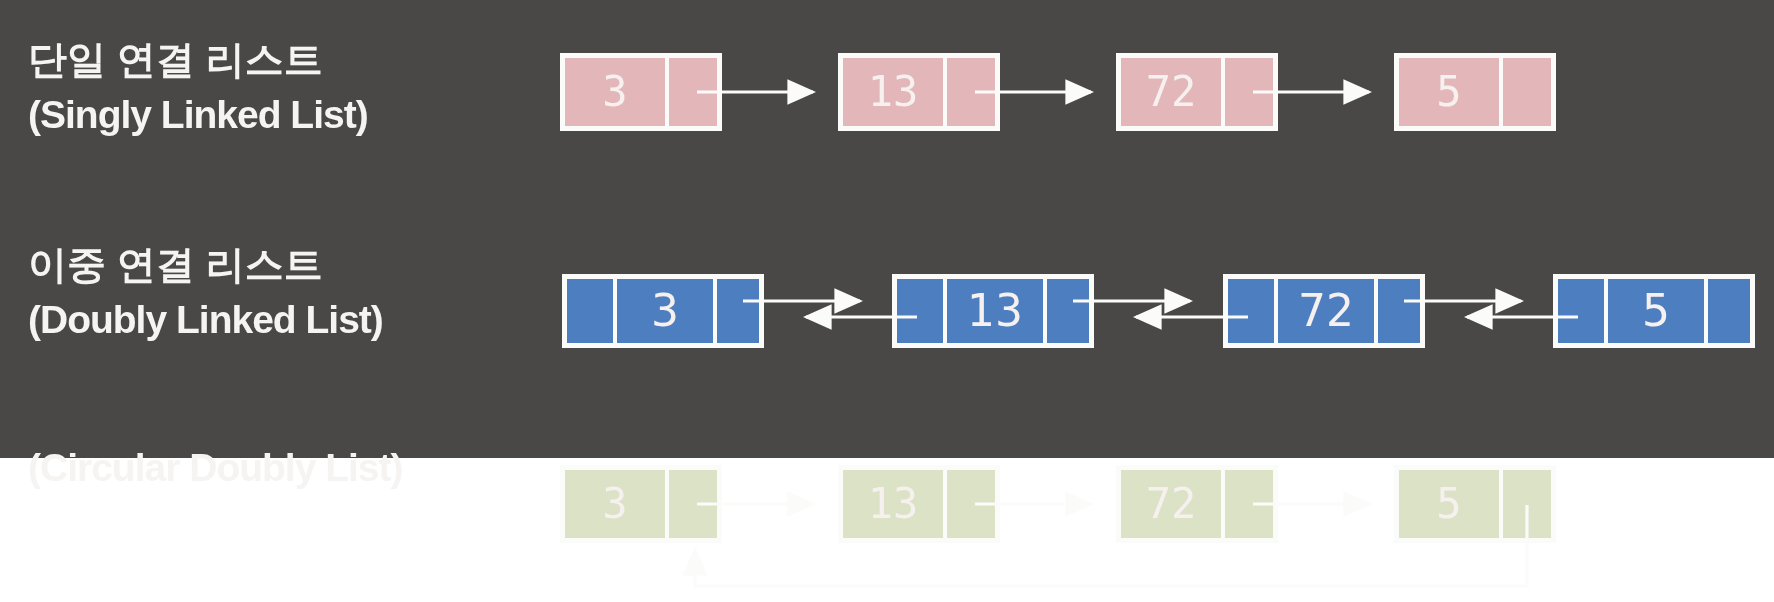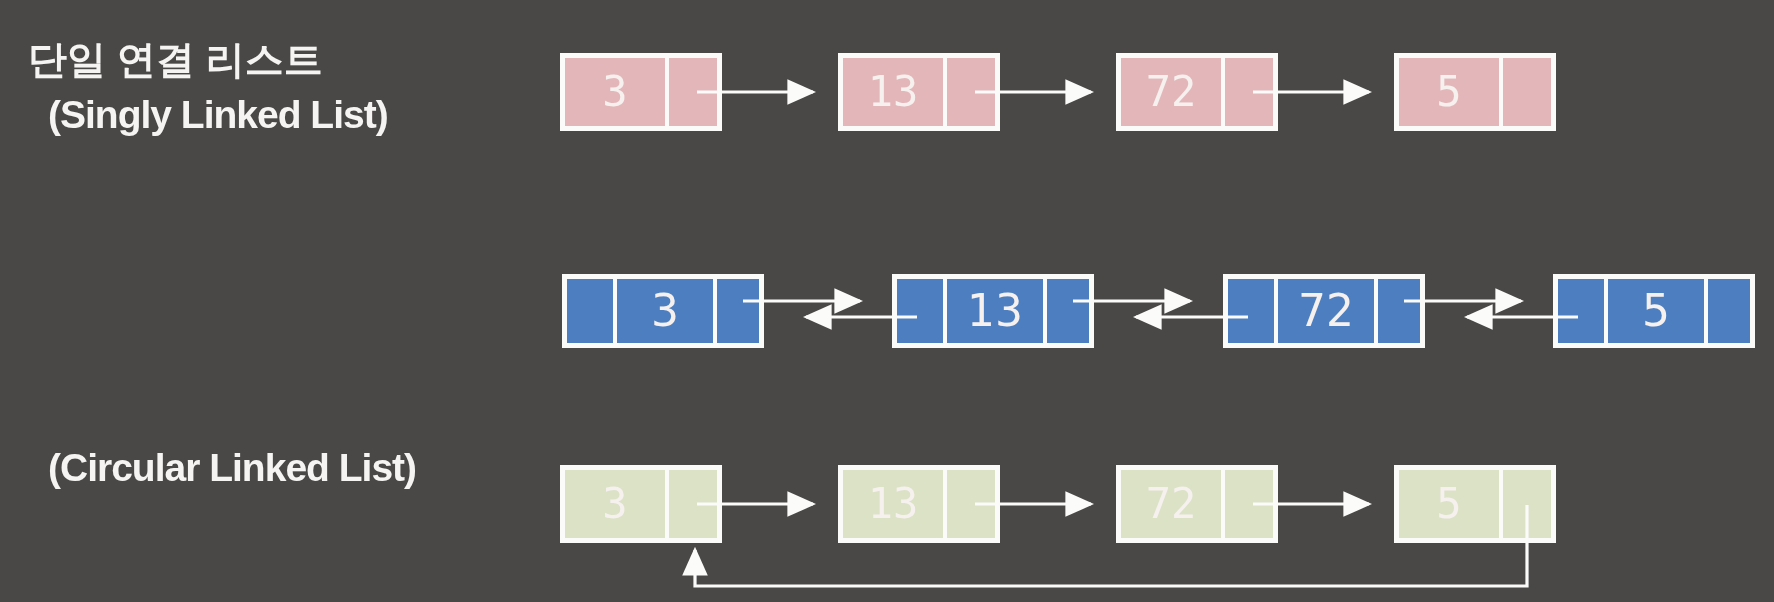--- a/index.html
+++ b/index.html
@@ -6,35 +6,35 @@
     margin: 0;
     padding: 0;
     width: 1774px;
     height: 602px;
     overflow: hidden;
     font-family: "Liberation Sans", sans-serif;
   }
   .canvas {
     position: relative;
     width: 1774px;
-    height: 602px;
+    height: 458px;
     background: var(--bg, #4a4847);
   }
   
   .row-label {
     position: absolute;
     left: 28px;
     color: #f5f4f2;
     font-weight: 600;
     font-size: 39px;
     line-height: 55px;
     letter-spacing: 0px;
     white-space: nowrap;
   }
-  .row-label .en { letter-spacing: -1px; margin-left: 20px; }
+  .row-label .en { letter-spacing: -1px; }
   
   .node {
     position: absolute;
     background: #fbfbfa;
     padding: 5px;
     display: flex;
     gap: 4px;
     box-sizing: border-box;
   }
   .node .cell {
@@ -102,20 +102,24 @@
       </div>
     <div class="cell ptr fill-singly"></div>
   </div>
   <div class="node two" style="left:1394px; top:53px">
     <div class="cell data fill-singly">
         <span class="val">5</span>
       </div>
     <div class="cell ptr fill-singly"></div>
   </div>
 
+  <div class="row-label" style="top:237px">
+    <div class="ko">이중 연결 리스트</div>
+    <div class="en">(Doubly Linked List)</div>
+  </div>
 
   <div class="node three" style="left:562px; top:274px">
     <div class="cell prev fill-doubly"></div>
     <div class="cell data fill-doubly">
         <span class="val">3</span>
       </div>
     <div class="cell next fill-doubly"></div>
   </div>
   <div class="node three" style="left:892px; top:274px">
     <div class="cell prev fill-doubly"></div>
@@ -133,21 +137,21 @@
   </div>
   <div class="node three" style="left:1553px; top:274px">
     <div class="cell prev fill-doubly"></div>
     <div class="cell data fill-doubly">
         <span class="val">5</span>
       </div>
     <div class="cell next fill-doubly"></div>
   </div>
 
   <div class="row-label" style="top:440px">
-    <div class="en">(Circular Linked List)</div>
+    <div class="en">(Circular Doubly List)</div>
   </div>
 
   <div class="node two" style="left:560px; top:465px">
     <div class="cell data fill-circular">
         <span class="val">3</span>
       </div>
     <div class="cell ptr fill-circular"></div>
   </div>
   <div class="node two" style="left:838px; top:465px">
     <div class="cell data fill-circular">

